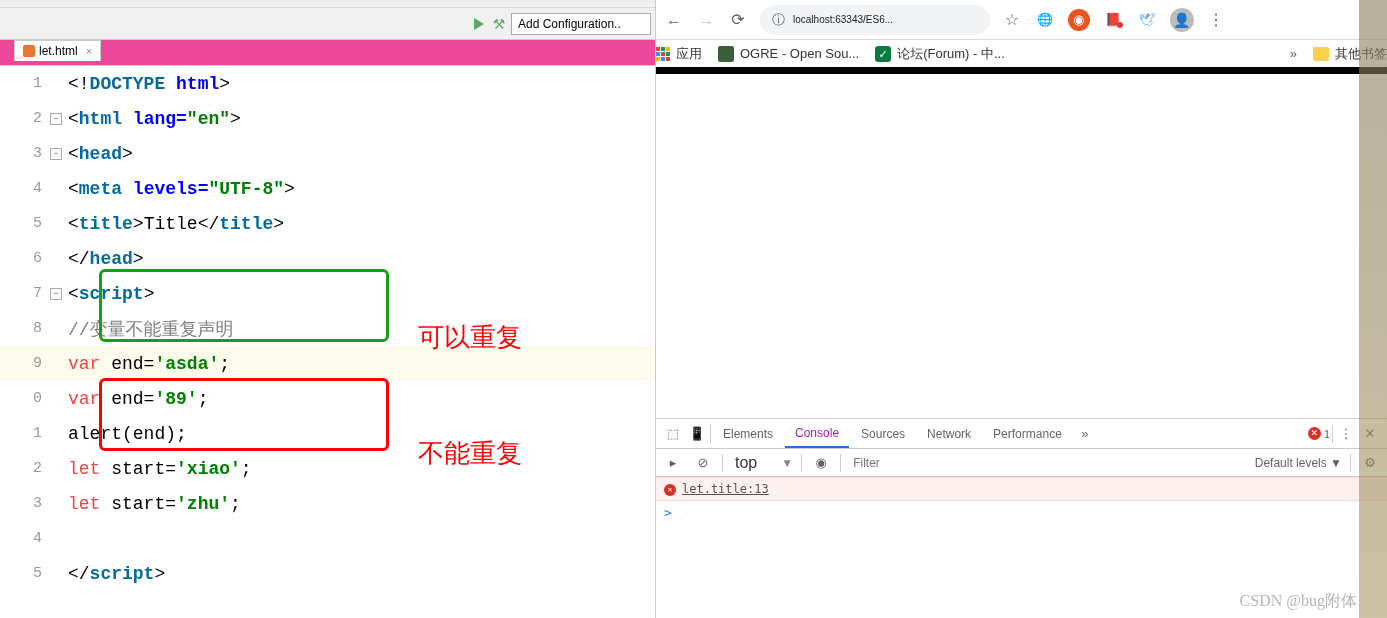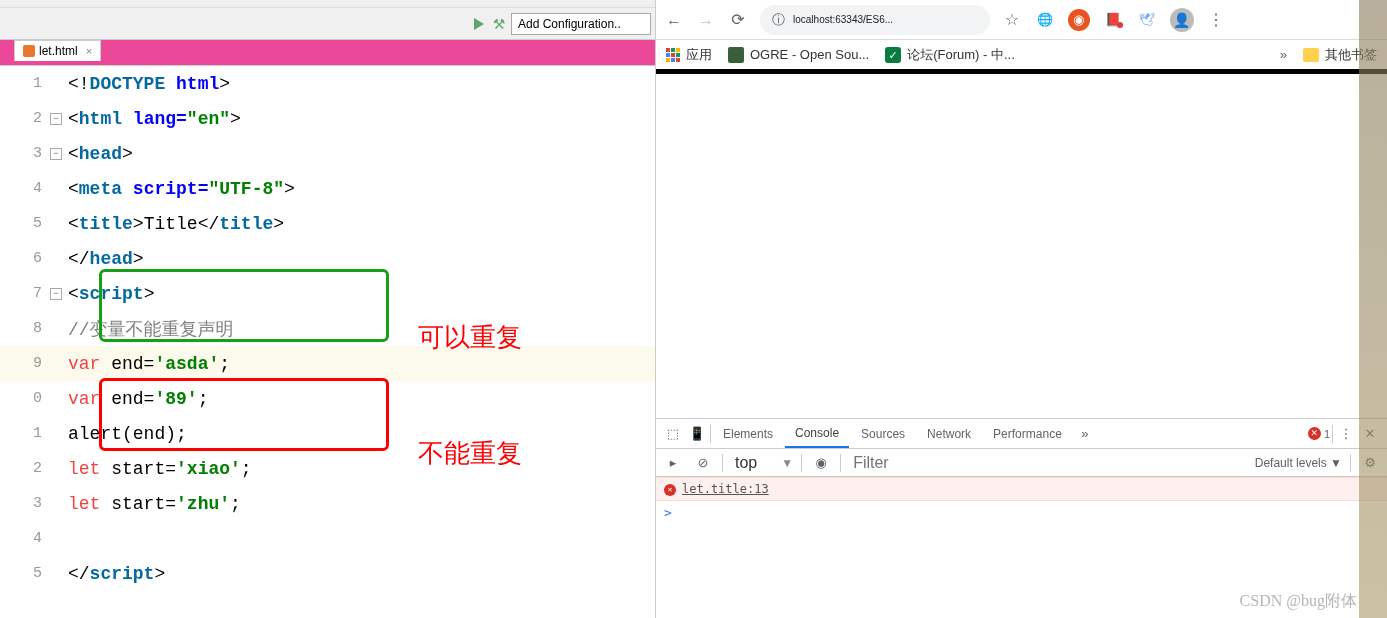--- a/index.html
+++ b/index.html
@@ -30,49 +30,49 @@
 .green-box{position:absolute;border:3px solid #16a016;border-radius:6px;left:99px;top:269px;width:290px;height:73px;pointer-events:none}
 .red-box{position:absolute;border:3px solid #ff0000;border-radius:6px;left:99px;top:378px;width:290px;height:73px;pointer-events:none}
 .annot{position:absolute;font-size:26px;color:#ff0000;font-family:"Microsoft YaHei"}
 .right-pane{flex:1;background:#fff;display:flex;flex-direction:column;position:relative}
 .browser-bar{height:40px;border-bottom:1px solid #ddd;display:flex;align-items:center;padding:0 8px;gap:12px}
 .nav-btn{width:20px;height:20px;color:#5f6368;font-size:16px;display:flex;align-items:center;justify-content:center;cursor:pointer}
 .url-area{flex:1;display:flex;align-items:center;gap:8px;background:#f1f3f4;border-radius:16px;padding:4px 12px;height:30px;max-width:230px}
 .url-text{font-size:10px;color:#202124}
 .bbar-icon{width:20px;height:20px;display:flex;align-items:center;justify-content:center;color:#5f6368;font-size:16px}
 .ext-icon{width:22px;height:22px;border-radius:50%;display:flex;align-items:center;justify-content:center;font-size:13px}
-.bookmark-bar{height:34px;border-bottom:5px solid #000000;display:flex;align-items:center;padding:0 10px;gap:16px;font-size:13px;color:#333}
+.bookmark-bar{height:34px;border-bottom:7px solid #000000;display:flex;align-items:center;padding:0 0;gap:16px;font-size:13px;color:#333}
 .bm-item{display:flex;align-items:center;gap:6px;cursor:pointer}
 .apps-icon{display:grid;grid-template-columns:repeat(3,4px);grid-template-rows:repeat(3,4px);gap:1px}
 .apps-icon span{background:#db4437;width:4px;height:4px}
 .apps-icon span:nth-child(2){background:#0f9d58}
 .apps-icon span:nth-child(3){background:#f4b400}
 .apps-icon span:nth-child(4){background:#4285f4}
 .apps-icon span:nth-child(5){background:#db4437}
 .apps-icon span:nth-child(6){background:#0f9d58}
 .apps-icon span:nth-child(7){background:#f4b400}
 .apps-icon span:nth-child(8){background:#4285f4}
 .apps-icon span:nth-child(9){background:#db4437}
 .bm-ogre{width:16px;height:16px;background:#3a5f3a;border-radius:2px}
 .bm-check{width:16px;height:16px;background:#0a7b3e;border-radius:3px;color:#fff;font-size:11px;text-align:center;line-height:16px}
 .bm-spacer{flex:1}
 .folder-icon{width:16px;height:14px;background:#ffd04c;border-radius:2px}
 .page-content{flex:1;background:#fff}
 .devtools{height:200px;border-top:1px solid #ccc;display:flex;flex-direction:column;background:#fff}
 .dt-tabs{height:30px;border-bottom:1px solid #ccc;display:flex;align-items:center;padding:0 6px;gap:2px;font-size:12px;color:#5f6368}
 .dt-tab{padding:6px 10px;cursor:pointer}
-.dt-tab.active{color:#404040;border-bottom:2px solid #1a73e8}
+.dt-tab.active{color:#a21caf;border-bottom:2px solid #1a73e8}
 .dt-icon{width:22px;color:#5f6368;font-size:13px;text-align:center;cursor:pointer}
 .dt-spacer{flex:1}
 .err-badge{display:flex;align-items:center;gap:3px;font-size:11px}
 .err-circle{width:13px;height:13px;background:#d93025;border-radius:50%;color:#fff;font-size:9px;text-align:center;line-height:13px}
 .dt-toolbar{height:28px;border-bottom:1px solid #ccc;display:flex;align-items:center;padding:0 6px;gap:8px;font-size:12px;color:#5f6368}
 .dt-sep{width:1px;height:18px;background:#ccc}
 .dt-select{border:none;background:none;font-size:16px;color:#333;padding:2px 16px 2px 4px}
-.dt-filter{border:none;background:none;font-size:16px;padding:2px 4px;width:100px}
+.dt-filter{border:none;background:none;font-size:12px;padding:2px 4px;width:100px}
 .console-body{flex:1;font-family:Menlo,Consolas,monospace;font-size:12px;overflow:auto}
 .console-error{background:#fff0f0;border-top:1px solid #ffd7d7;border-bottom:1px solid #ffd7d7;padding:4px 8px;display:flex;align-items:flex-start;gap:6px;color:#ef2f2f}
 .err-icon-small{width:12px;height:12px;background:#d93025;border-radius:50%;color:#fff;font-size:8px;text-align:center;line-height:12px;margin-top:2px;flex-shrink:0}
 .err-msg{flex:1}
 .err-src{color:#545454;text-decoration:underline;cursor:pointer}
 .console-prompt{padding:4px 8px;color:#367cf1;font-size:13px}
 .side-strip{position:absolute;right:0;top:0;width:28px;height:618px;background:linear-gradient(#8a7a5a,#a89968);opacity:0.6}
 .watermark{position:absolute;right:30px;bottom:6px;font-size:16px;color:rgba(120,120,120,0.55);font-family:"Microsoft YaHei"}
 .avatar{width:24px;height:24px;background:#bbb;border-radius:50%;display:flex;align-items:center;justify-content:center;color:#fff;font-size:14px}
 .red-dot{width:6px;height:6px;background:#e53935;border-radius:50%;position:absolute;margin-left:14px;margin-top:10px}
@@ -123,21 +123,21 @@
         <div class="line-num">1</div>
         <div class="line-num">2</div>
         <div class="line-num">3</div>
         <div class="line-num">4</div>
         <div class="line-num">5</div>
       </div>
       <div class="code-area">
         <div class="code-line"><span>&lt;!</span><span class="tag">DOCTYPE </span><span class="attr">html</span><span>&gt;</span></div>
         <div class="code-line"><span>&lt;</span><span class="tag">html </span><span class="attr">lang=</span><span class="str">"en"</span><span>&gt;</span></div>
         <div class="code-line"><span>&lt;</span><span class="tag">head</span><span>&gt;</span></div>
-        <div class="code-line">    <span>&lt;</span><span class="tag">meta </span><span class="attr">script=</span><span class="str">"UTF-8"</span><span>&gt;</span></div>
+        <div class="code-line">    <span>&lt;</span><span class="tag">meta </span><span class="attr">levels=</span><span class="str">"UTF-8"</span><span>&gt;</span></div>
         <div class="code-line">    <span>&lt;</span><span class="tag">title</span><span>&gt;</span><span>Title</span><span>&lt;/</span><span class="tag">title</span><span>&gt;</span></div>
         <div class="code-line"><span>&lt;/</span><span class="tag">head</span><span>&gt;</span></div>
         <div class="code-line"><span>&lt;</span><span class="tag">script</span><span>&gt;</span></div>
         <div class="code-line">    <span class="comment">//变量不能重复声明</span></div>
         <div class="code-line hl-line">    <span class="kw">var </span><span>end=</span><span class="str">'asda'</span><span>;</span></div>
         <div class="code-line">    <span class="kw">var </span><span>end=</span><span class="str">'89'</span><span>;</span></div>
         <div class="code-line">    <span>alert(end);</span></div>
         <div class="code-line">    <span class="kw">let </span><span>start=</span><span class="str">'xiao'</span><span>;</span></div>
         <div class="code-line">    <span class="kw">let </span><span>start=</span><span class="str">'zhu'</span><span>;</span></div>
         <div class="code-line"></div>

